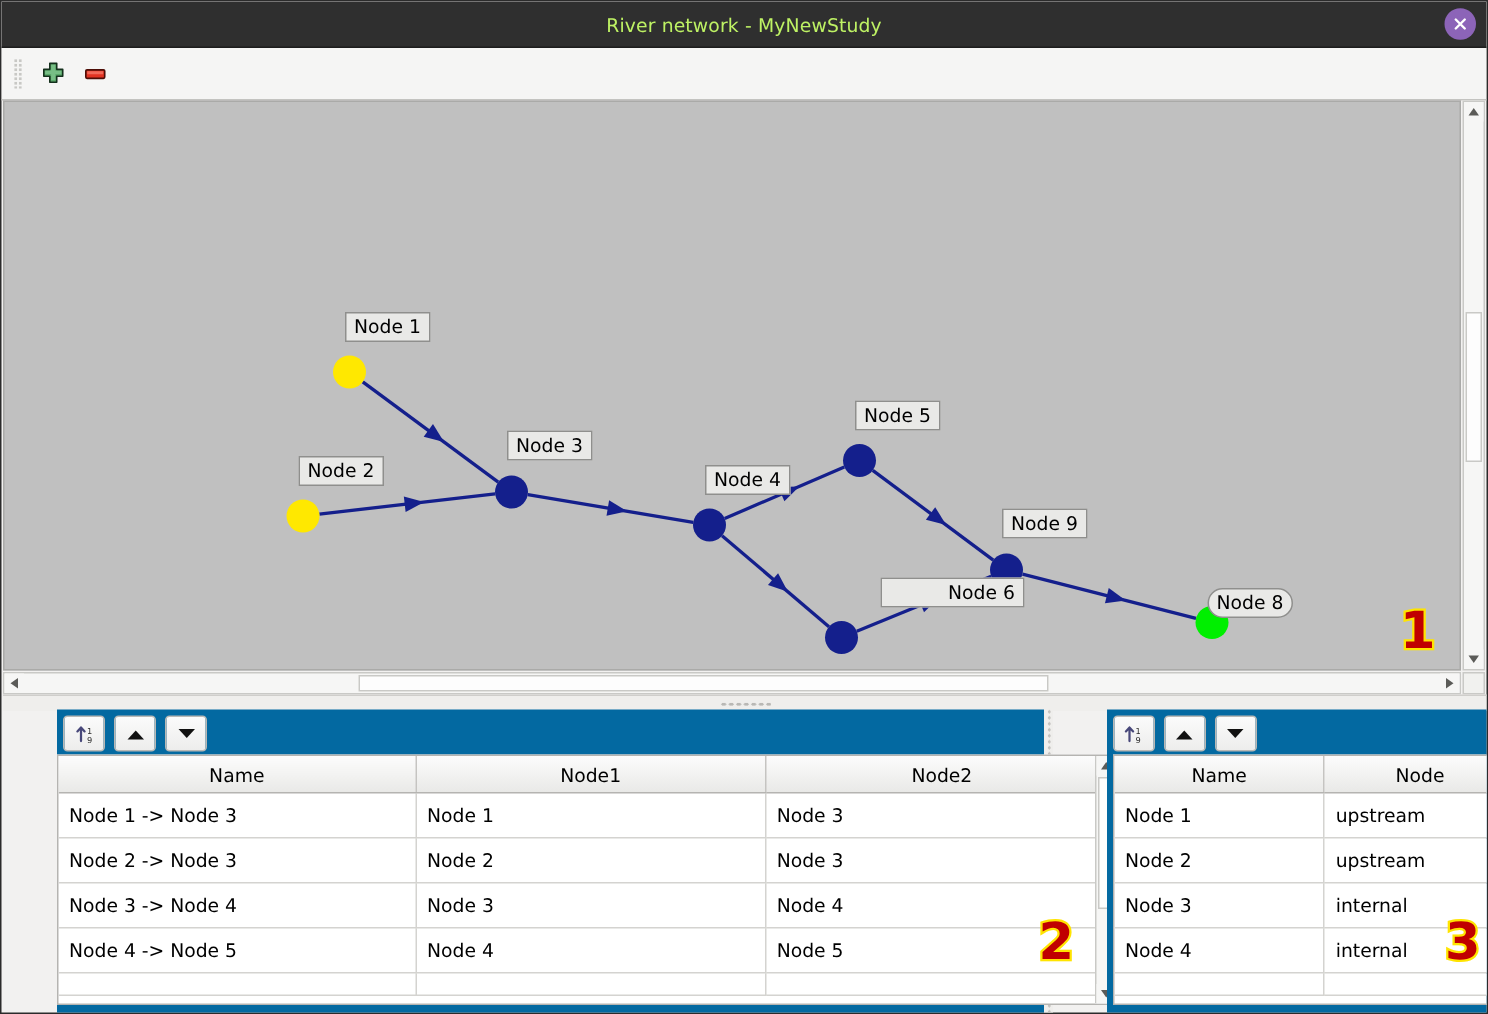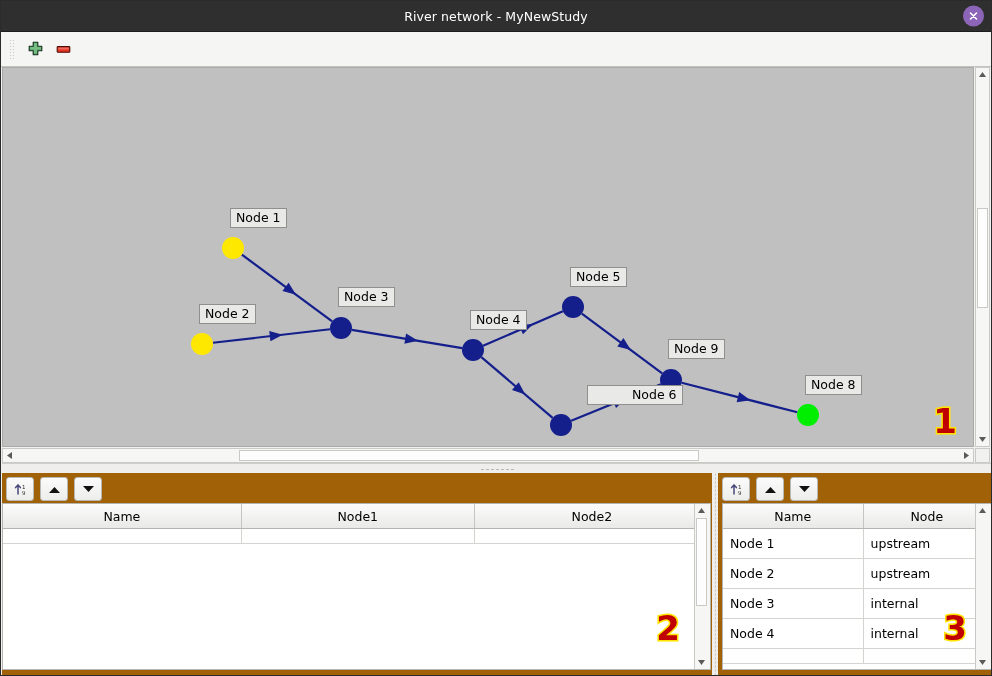--- a/index.html
+++ b/index.html
@@ -29,21 +29,21 @@
   .titlebar {
     position: relative;
     height: 30px;
     background: #2f2f2f;
     border-bottom: 1px solid #1d1d1d;
     display: flex;
     align-items: center;
     justify-content: center;
   }
   .titlebar-text {
-    color: #ffffff;
+    color: #bef264;
     font-size: 12.5px;
     letter-spacing: 0.1px;
   }
   .close-btn {
     position: absolute;
     right: 7px;
     top: 50%;
     transform: translateY(-50%);
     width: 21px;
     height: 21px;
@@ -186,21 +186,21 @@
 
   
   .bottom {
     position: absolute;
     left: 1px;
     top: 472px;
     width: 990px;
     height: 203px;
     display: flex;
   }
-  .pane { position: relative; height: 203px; background:#a16207; }
+  .pane { position: relative; height: 203px; background:#0369a1;margin-left:36px; }
   .pane-left  { width: 710px; }
   .pane-split { width: 6px; background:#efeeec;
                 background-image: radial-gradient(#c2c1be 40%, transparent 41%);
                 background-size: 3px 4px;
                 background-repeat: repeat-y;
                 background-position: center; cursor: ew-resize; }
   .pane-right { width: 274px; }
 
   .mini-toolbar {
     height: 30px;
@@ -316,21 +316,21 @@
           <circle cx="805" cy="347" r="11" fill="#00ef00"></circle>
         </svg>
       <div id="labels">
           <div class="node-label" style="left: 227px; top: 140px;">Node 1</div>
           <div class="node-label" style="left: 196px; top: 236px;">Node 2</div>
           <div class="node-label" style="left: 335px; top: 219px;">Node 3</div>
           <div class="node-label" style="left: 467px; top: 242px;">Node 4</div>
           <div class="node-label" style="left: 567px; top: 199px;">Node 5</div>
           <div class="node-label" style="left: 584px; top: 317px; padding-left: 44px;">Node 6</div>
           <div class="node-label" style="left: 665px; top: 271px;">Node 9</div>
-          <div class="node-label" style="left: 802px; top: 307px;">Node 8</div>
+          <div class="node-label" style="left: 802px; top: 324px; border-radius: 10px;">Node 8</div>
         </div>
       <span class="annot" style="right:16px; bottom:8px;">1</span>
     </div>
 
     <div class="vscroll">
       <div class="sb-arrow" style="top:0; left:0;">
         <svg width="9" height="7" viewBox="0 0 9 7">
           <path d="M4.5 1 L8 6 H1 Z" fill="#5b5b58"></path>
           </svg>
       </div>
@@ -392,20 +392,40 @@
               <col style="width:231px">
             </colgroup>
           <thead>
               <tr id="links-head">
                 <th>Name</th>
                 <th>Node1</th>
                 <th>Node2</th>
               </tr>
             </thead>
           <tbody id="links-body">
+              <tr>
+                <td>Node 1 -&gt; Node 3</td>
+                <td>Node 1</td>
+                <td>Node 3</td>
+              </tr>
+              <tr>
+                <td>Node 2 -&gt; Node 3</td>
+                <td>Node 2</td>
+                <td>Node 3</td>
+              </tr>
+              <tr>
+                <td>Node 3 -&gt; Node 4</td>
+                <td>Node 3</td>
+                <td>Node 4</td>
+              </tr>
+              <tr>
+                <td>Node 4 -&gt; Node 5</td>
+                <td>Node 4</td>
+                <td>Node 5</td>
+              </tr>
               <tr class="empty-row">
                 <td></td>
                 <td></td>
                 <td></td>
               </tr>
             </tbody>
         </table>
         <div class="tv-scroll">
           <div class="sb-arrow" style="top:0; left:0;">
             <svg width="9" height="7" viewBox="0 0 9 7">

